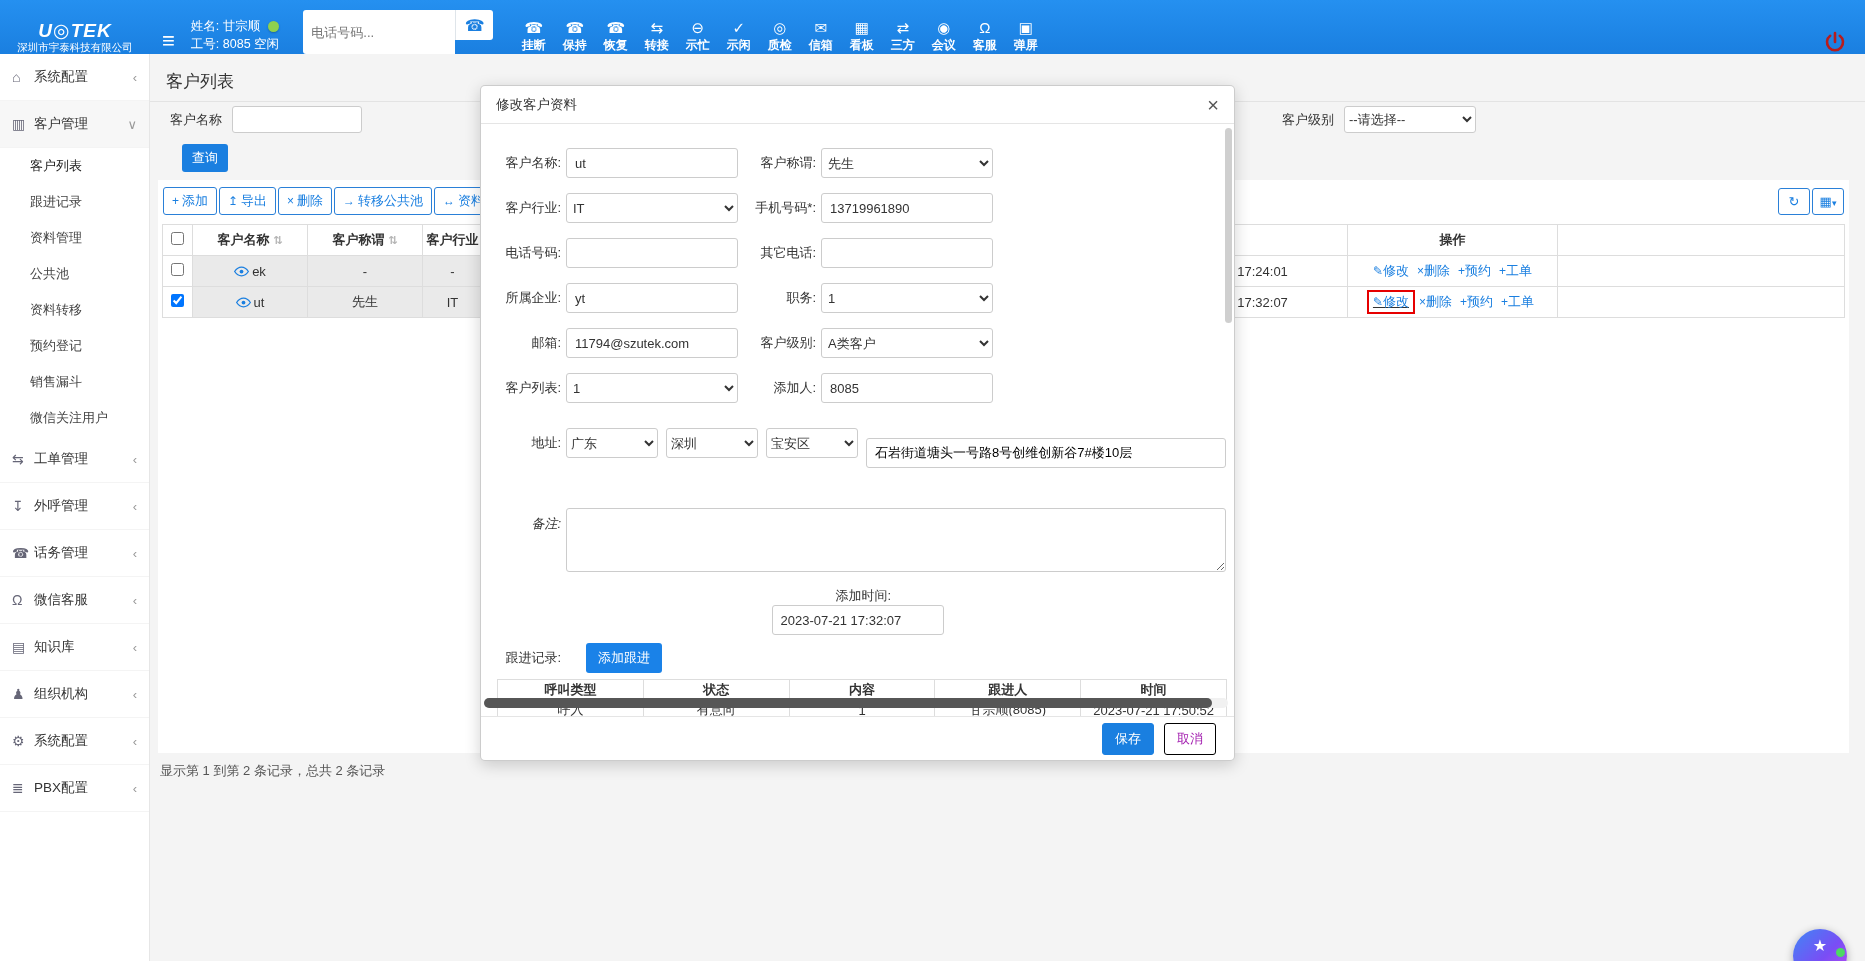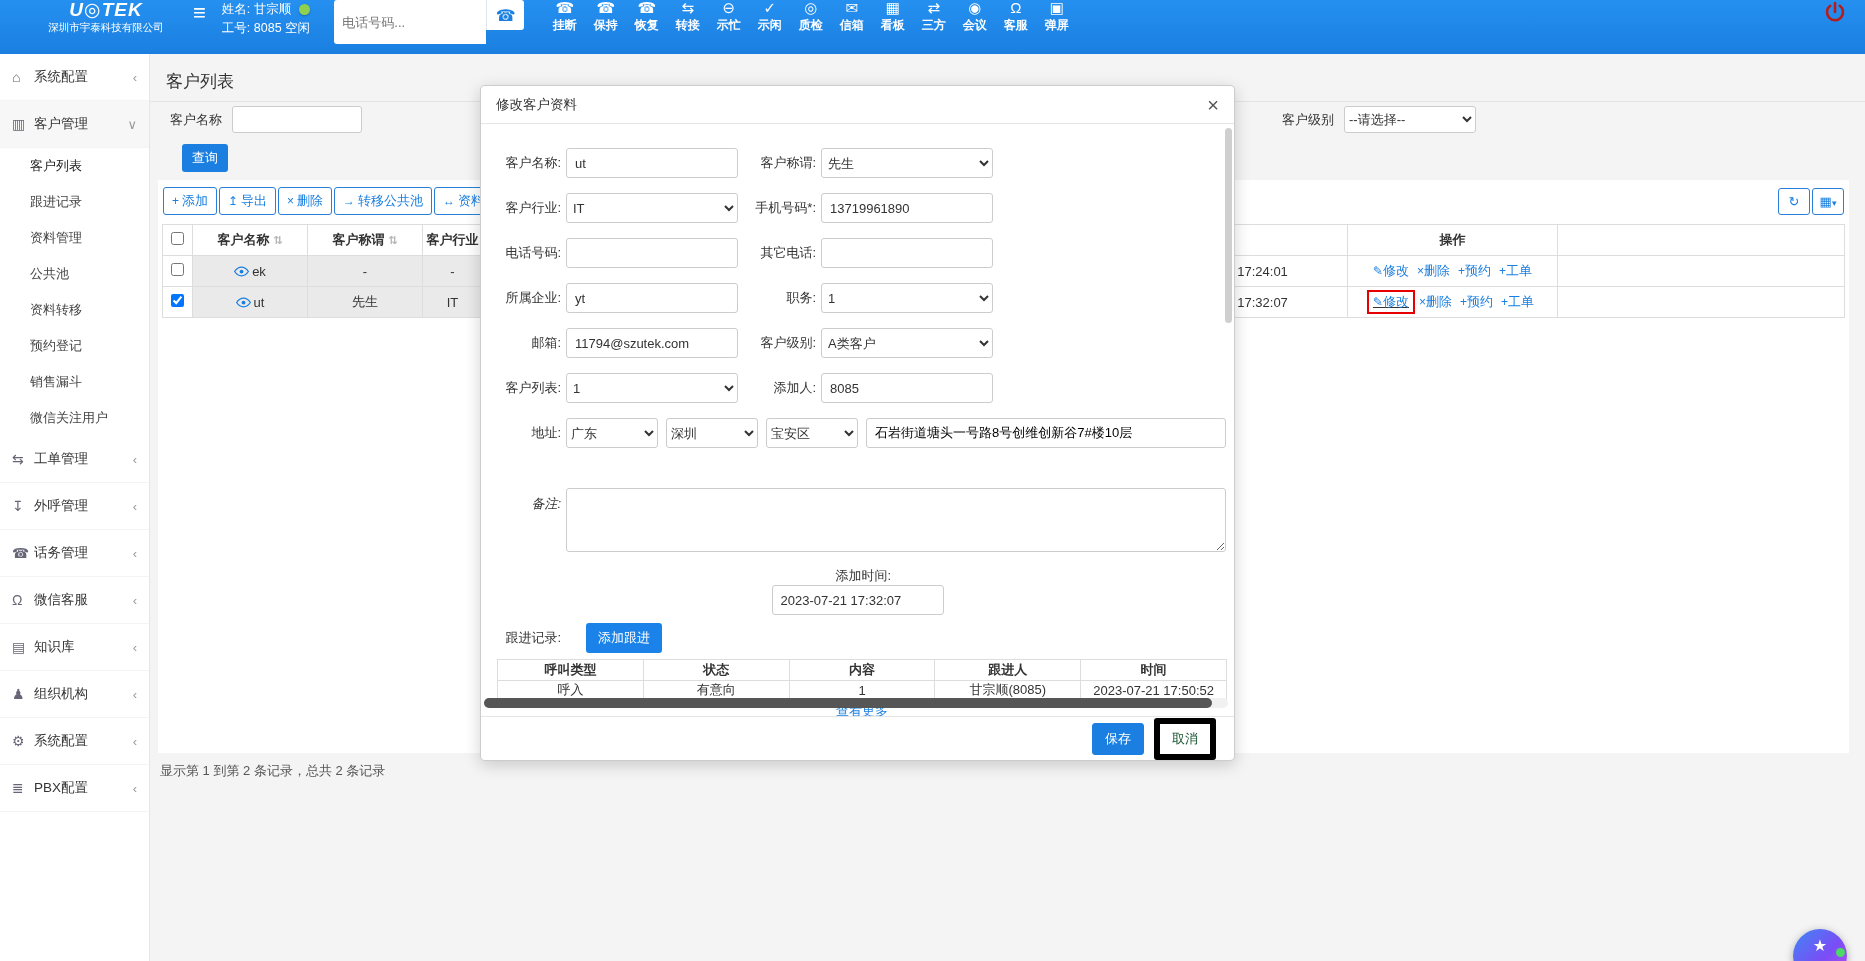--- a/index.html
+++ b/index.html
@@ -1,21 +1,21 @@
 <!DOCTYPE html>
 <html><head>
 <meta charset="utf-8">
 <style>
   * { margin:0; padding:0; box-sizing:border-box; }
   html,body { width:1865px; height:961px; overflow:hidden; background:#f4f4f4;
     font-family:"Liberation Sans","DejaVu Sans",sans-serif; font-size:13px; color:#333; }
 
   
   .topbar { position:fixed; top:0; left:0; width:100%; height:54px; z-index:20;
-    background:linear-gradient(#2590f0,#1a7fe0); display:flex; align-items:flex-start; color:#fff;padding-left:31px; }
+    background:linear-gradient(#2590f0,#1a7fe0); display:flex; align-items:flex-end; color:#fff; }
   .logo-block { width:150px; text-align:center; line-height:1.1; flex:none; }
   .logo-text { font-size:19px; font-weight:bold; font-style:italic; letter-spacing:1px; }
   .logo-sub { font-size:10.5px; margin-top:1px; }
   .burger { font-size:22px; margin:0 10px 0 12px; cursor:pointer; }
   .agent { font-size:12.5px; line-height:1.5; margin-left:6px; white-space:nowrap; }
   .status-dot { display:inline-block; width:11px; height:11px; border-radius:50%;
     background:#8fd14f; margin-left:8px; vertical-align:middle; box-shadow:0 1px 2px rgba(0,0,0,.25); }
   .phone-box { display:flex; margin-left:24px; flex:none; }
   .phone-box input { width:152px; height:44px; border:none; border-radius:3px 0 0 3px; padding:0 8px; font-size:13px; outline:none; color:#b91c1c; }
   .call-btn { width:38px; height:30px; background:#fff; border:none; border-left:1px solid #dfe5ea;
@@ -79,39 +79,39 @@
   .modal-close { margin-left:auto; font-size:20px; color:#555; cursor:pointer; line-height:1; }
   .modal-body { position:absolute; top:38px; bottom:44px; left:0; right:0; padding:24px 8px 0 8px; overflow:hidden; }
   .frow { display:flex; margin-bottom:15px; align-items:center; }
   .fgroup { display:flex; align-items:center; }
   .fgroup + .fgroup { margin-left:6px; }
   .flabel { width:72px; text-align:right; margin-right:5px; font-size:13px; color:#333; flex:none; }
   .finput, .fselect { width:172px; height:30px; border:1px solid #ccc; border-radius:3px;
     padding:0 8px; font-size:13px; color:#333; background:#fff; }
   .fselect { padding:0 2px; }
   .addr-select { width:92px; height:30px; border:1px solid #ccc; border-radius:3px; font-size:13px; color:#333; background:#fff; margin-right:8px; }
-  .addr-input { flex:1; height:30px; border:1px solid #ccc; border-radius:3px; padding:0 8px; font-size:13px; }
+  .addr-input { flex:1; height:30px; border:1px solid #ccc; border-radius:3px; padding:0 8px; font-size:13px;margin-top:20px; }
   .row-remark { margin-top:40px; align-items:flex-start; }
   .row-remark .flabel { padding-top:7px;font-style:italic; }
   .remark-area { flex:1; height:64px; border:1px solid #ccc; border-radius:3px; padding:5px 8px;
     font-size:13px; resize:both; font-family:inherit; }
   .row-follow { margin-bottom:6px; }
   .btn-follow { background:#1a82e8; color:#fff; border:none; border-radius:3px; padding:6px 12px; font-size:13px; cursor:pointer; }
   .rec-table { margin:6px 0 0 8px; border-collapse:collapse; table-layout:fixed; width:730px; }
   .rec-table th, .rec-table td { border:1px solid #ddd; font-size:13px; text-align:center; color:#333; }
   .rec-table th { height:21px; font-weight:bold; }
   .rec-table td { height:17px; }
   .more-link { display:block; width:730px; margin-left:8px; text-align:center; color:#1a7fe0; font-size:13px; margin-top:2px; cursor:pointer; }
   .hscroll { position:absolute; left:3px; right:6px; bottom:52px; height:10px; background:#f1f1f1; border-radius:5px; }
   .hscroll-thumb { width:calc(100% - 16px); height:10px; background:#565656; border-radius:5px; }
   .vscroll-thumb { position:absolute; right:2px; top:42px; width:7px; height:195px; background:#cfcfcf; border-radius:4px; }
   .modal-footer { position:absolute; bottom:0; left:0; right:0; height:44px; border-top:1px solid #e5e5e5;
     display:flex; align-items:center; justify-content:flex-end; gap:10px; padding-right:18px;margin-top:8px; }
   .btn-save { background:#1a7fe0; color:#fff; border:1px solid #1a7fe0; border-radius:3px; padding:6px 12px; font-size:13px; cursor:pointer; }
-  .btn-cancel { background:#fff; color:#14532d; border:6px solid #000000; border-radius:3px; padding:6px 12px; font-size:13px; cursor:pointer; }
+  .btn-cancel { background:#fff; color:#a21caf; border:1px solid #000000; border-radius:3px; padding:6px 12px; font-size:13px; cursor:pointer; }
 
   
   .fab { position:fixed; right:18px; bottom:-22px; width:54px; height:54px; border-radius:50%;
     background:linear-gradient(135deg,#3f87f5 0%,#7a4df5 55%,#c44df0 100%);
     box-shadow:0 2px 8px rgba(0,0,0,.3); z-index:60; cursor:pointer; text-align:center; }
   .fab-glyph { color:#fff; font-size:16px; line-height:34px; }
   .fab-dot { position:absolute; right:2px; bottom:26px; width:9px; height:9px; border-radius:50%; background:#4cd964; }
 </style>
 </head>
 <body>

